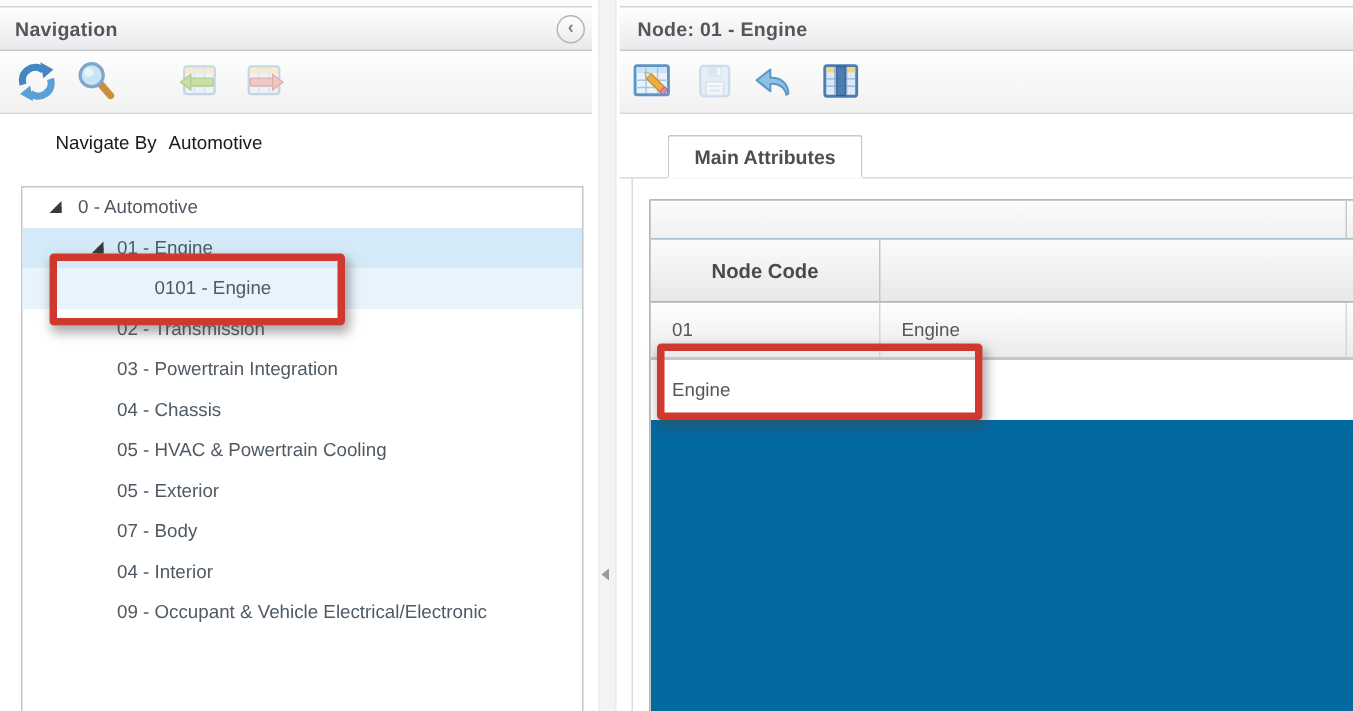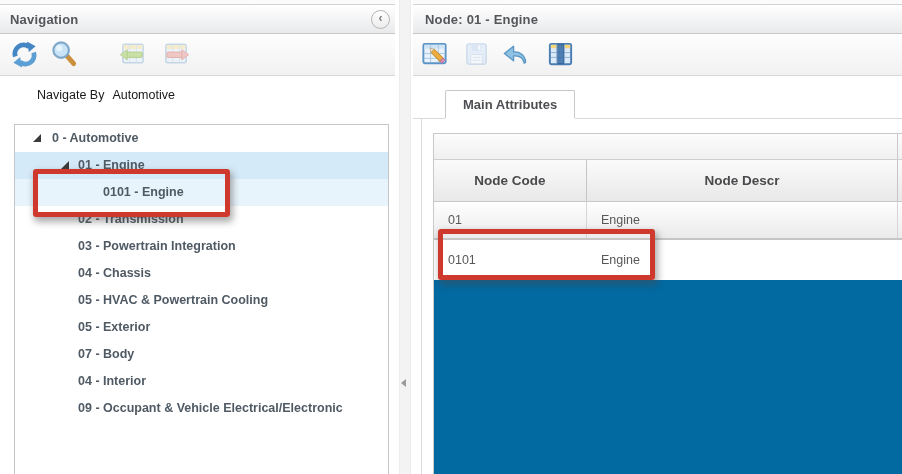--- a/index.html
+++ b/index.html
@@ -35,21 +35,21 @@
   .tbtn.disabled{opacity:.5;cursor:default;}
 
   
   .navby{position:absolute;left:37px;top:88px;font-size:12.5px;color:#17191b;}
   .navby .val{margin-left:8px;}
   .treebox{
     position:absolute;left:14px;top:124px;width:373px;height:364px;
     border:1px solid #c5c6c8;background:#fff;
   }
   .trow{height:27px;line-height:27px;font-size:12.5px;color:#4f5a64;position:relative;white-space:nowrap;cursor:pointer;}
-  .trow .lbl{position:absolute;top:0;font-weight:bold;}
+  .trow .lbl{position:absolute;top:0;}
   .trow.l0 .lbl{left:37px;}
   .trow.l1 .lbl{left:63px;}
   .trow.l2 .lbl{left:88px;text-align:right;}
   .trow.sel{background:#d5eaf8;}
   .trow.sub{background:#e8f4fc;}
   .exp-arrow{
     position:absolute;top:9px;width:0;height:0;
     border:4.5px solid transparent;border-right-color:#3a3a3a;border-bottom-color:#3a3a3a;
   }
   .trow.l0 .exp-arrow{left:18px;}
@@ -263,30 +263,28 @@
   </div>
 
   <div class="body-edge"></div>
 
   <div class="grid">
     <div class="g-bandA">
         <div class="vdiv"></div>
       </div>
     <div class="g-head">
       <div class="hc c1">Node Code</div>
-      <div class="hc c2">Node Descr</div>
       <div class="hc c3"></div>
     </div>
     <div class="g-row r1">
       <div class="gc c1">01</div>
       <div class="gc c2">Engine</div>
       <div class="gc c3"></div>
     </div>
     <div class="g-row r2">
-      <div class="gc c1">0101</div>
       <div class="gc c2">Engine</div>
       <div class="gc c3"></div>
     </div>
   </div>
 </div>
 
 <div class="redbox" id="redbox-tree"></div>
 <div class="redbox" id="redbox-grid"></div>
 
 </body></html>

